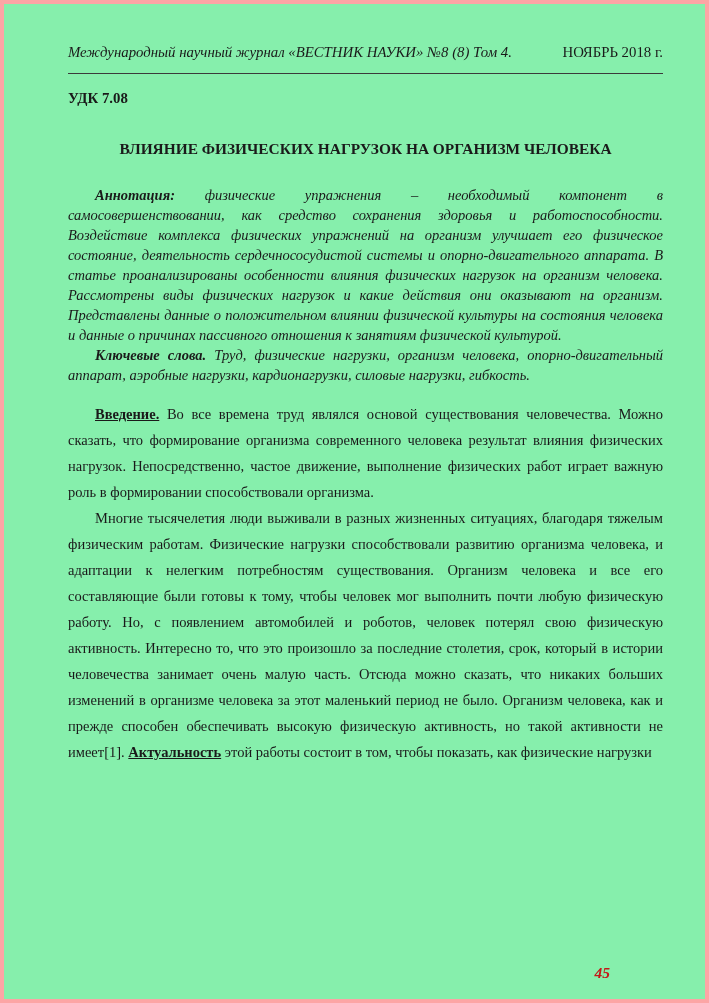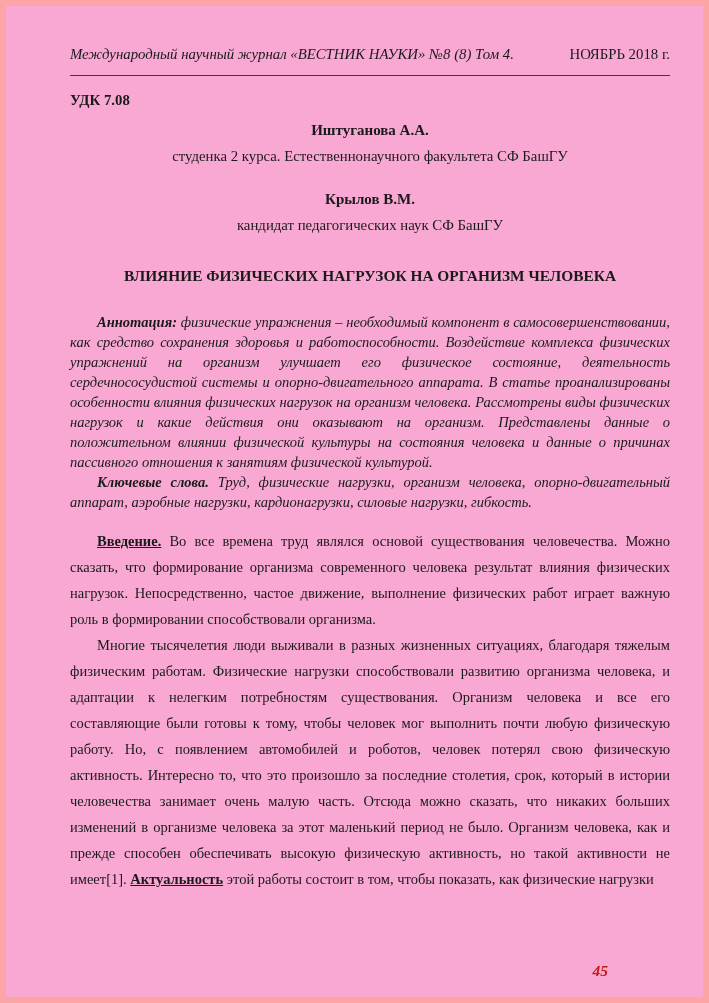--- a/index.html
+++ b/index.html
@@ -7,23 +7,23 @@
     padding: 0;
     background: #ffffff;
     font-family: "Liberation Serif", "DejaVu Serif", serif;
     color: #1a1a1a;
   }
   .page {
     position: relative;
     width: 709px;
     height: 1003px;
     box-sizing: border-box;
-    background: #f9a8d4;
-    border: 6px solid #fca5a5;
-    padding: 40px 33px 0 64px;
+    background: #86efac;
+    border: 4px solid #fca5a5;
+    padding: 40px 42px 0 64px;
     overflow: hidden;
   }
   .header {
     display: flex;
     justify-content: space-between;
     align-items: baseline;
     font-size: 14.8px;
     line-height: 17px;
     white-space: nowrap;
   }
@@ -108,26 +108,20 @@
 <div class="page">
 
   <div class="header">
     <span class="journal">Международный научный журнал «ВЕСТНИК НАУКИ» №8 (8) Том 4.</span>
     <span class="issue">НОЯБРЬ 2018 г.</span>
   </div>
   <div class="rule"></div>
 
   <div class="udk">УДК 7.08</div>
 
-  <div class="authors">
-    <div class="author-name">Иштуганова А.А.</div>
-    <div class="author-affil">студенка 2 курса. Естественнонаучного факультета СФ БашГУ</div>
-    <div class="author-name second">Крылов В.М.</div>
-    <div class="author-affil">кандидат педагогических наук СФ БашГУ</div>
-  </div>
 
   <h1 class="title">ВЛИЯНИЕ ФИЗИЧЕСКИХ НАГРУЗОК НА ОРГАНИЗМ ЧЕЛОВЕКА</h1>
 
   <p class="abstract"><span class="lead">Аннотация:</span><span> физические упражнения – необходимый компонент в самосовершенствовании, как средство сохранения здоровья и работоспособности. Воздействие комплекса физических упражнений на организм улучшает его физическое состояние, деятельность сердечнососудистой системы и опорно-двигательного аппарата. В статье проанализированы особенности влияния физических нагрузок на организм человека. Рассмотрены виды физических нагрузок и какие действия они оказывают на организм. Представлены данные о положительном влиянии физической культуры на состояния человека и данные о причинах пассивного отношения к занятиям физической культурой.</span></p>
 
   <p class="keywords"><span class="lead">Ключевые слова.</span><span> Труд, физические нагрузки, организм человека, опорно-двигательный аппарат, аэробные нагрузки, кардионагрузки, силовые нагрузки, гибкость.</span></p>
 
   <p class="body-par first"><span class="lead">Введение.</span><span> Во все времена труд являлся основой существования человечества. Можно сказать, что формирование организма современного человека результат влияния физических нагрузок. Непосредственно, частое движение, выполнение физических работ играет важную роль в формировании способствовали организма.</span></p>
 
   <p class="body-par"><span>Многие тысячелетия люди выживали в разных жизненных ситуациях, благодаря тяжелым физическим работам. Физические нагрузки способствовали развитию организма человека, и адаптации к нелегким потребностям существования. Организм человека и все его составляющие были готовы к тому, чтобы человек мог выполнить почти любую физическую работу. Но, с появлением автомобилей и роботов, человек потерял свою физическую активность. Интересно то, что это произошло за последние столетия, срок, который в истории человечества занимает очень малую часть. Отсюда можно сказать, что никаких больших изменений в организме человека за этот маленький период не было. Организм человека, как и прежде способен обеспечивать высокую физическую активность, но такой активности не имеет[1]. </span><span class="lead">Актуальность</span><span> этой работы состоит в том, чтобы показать, как физические нагрузки</span></p>

